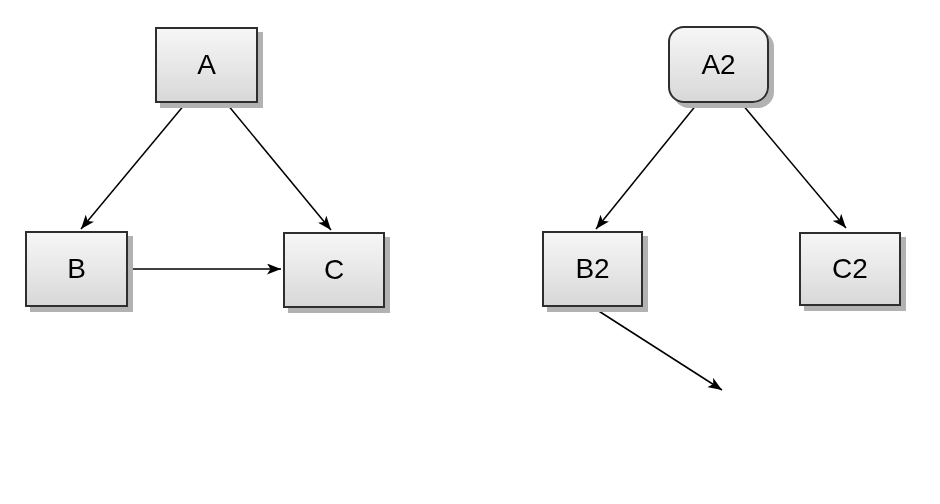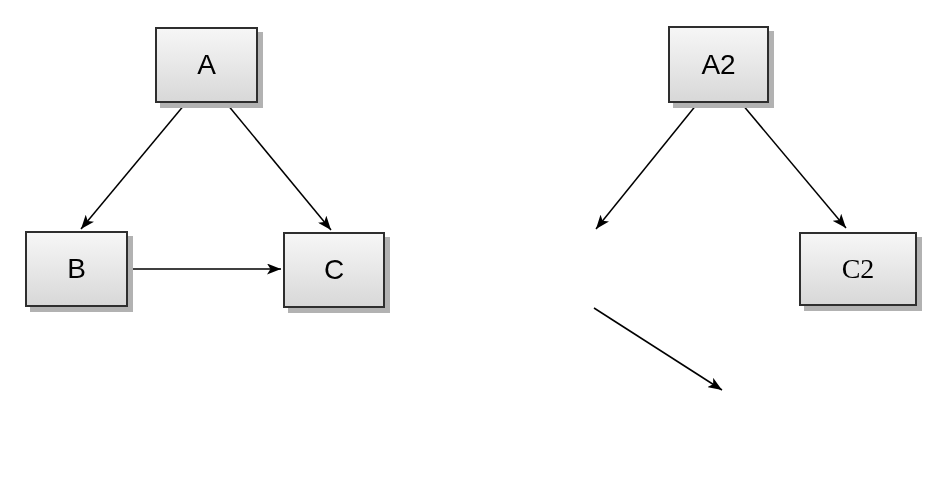--- a/index.html
+++ b/index.html
@@ -64,19 +64,22 @@
     </svg>
 <div class="node" style="left: 155px; top: 27px; width: 103px; height: 76px;">
       <span class="node-label">A</span>
     </div>
     <div class="node" style="left: 25px; top: 231px; width: 103px; height: 76px;">
       <span class="node-label">B</span>
     </div>
     <div class="node" style="left: 283px; top: 232px; width: 102px; height: 76px;">
       <span class="node-label">C</span>
     </div>
-    <div class="node" style="left: 668px; top: 26px; width: 101px; height: 77px;">
+    <div class="node" style="left: 668px; top: 26px; width: 101px; height: 77px; border-radius: 16px;">
       <span class="node-label">A2</span>
     </div>
-    <div class="node" style="left: 799px; top: 232px; width: 118px; height: 74px; font-family: Liberation Serif, serif;">
+    <div class="node" style="left: 542px; top: 231px; width: 101px; height: 76px;">
+      <span class="node-label">B2</span>
+    </div>
+    <div class="node" style="left: 799px; top: 232px; width: 102px; height: 74px;">
       <span class="node-label">C2</span>
     </div>
   </div>
 
 </body></html>

